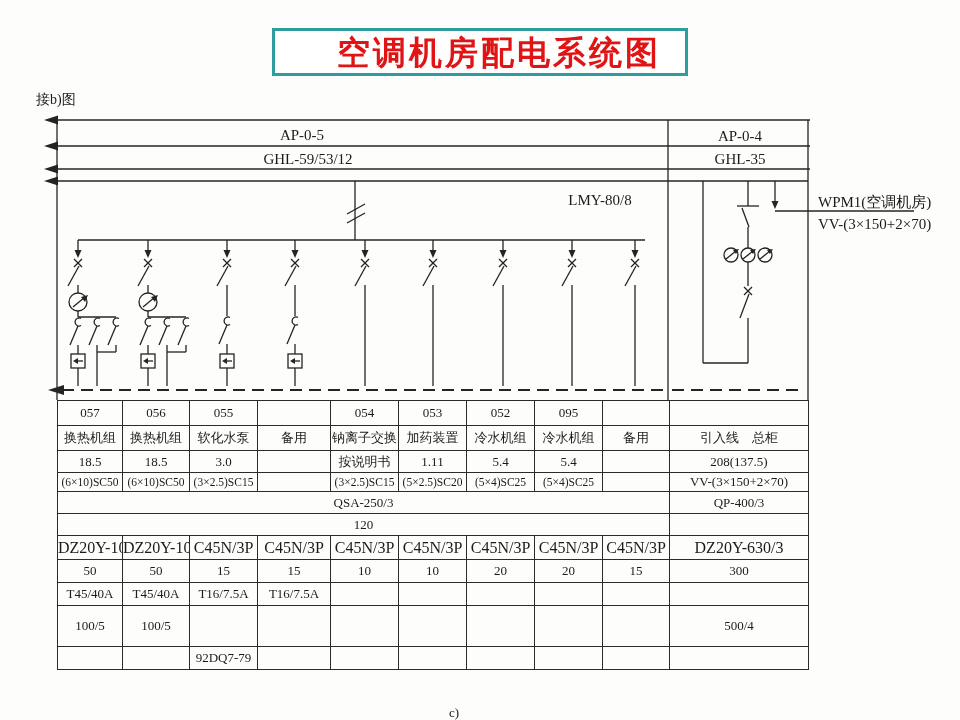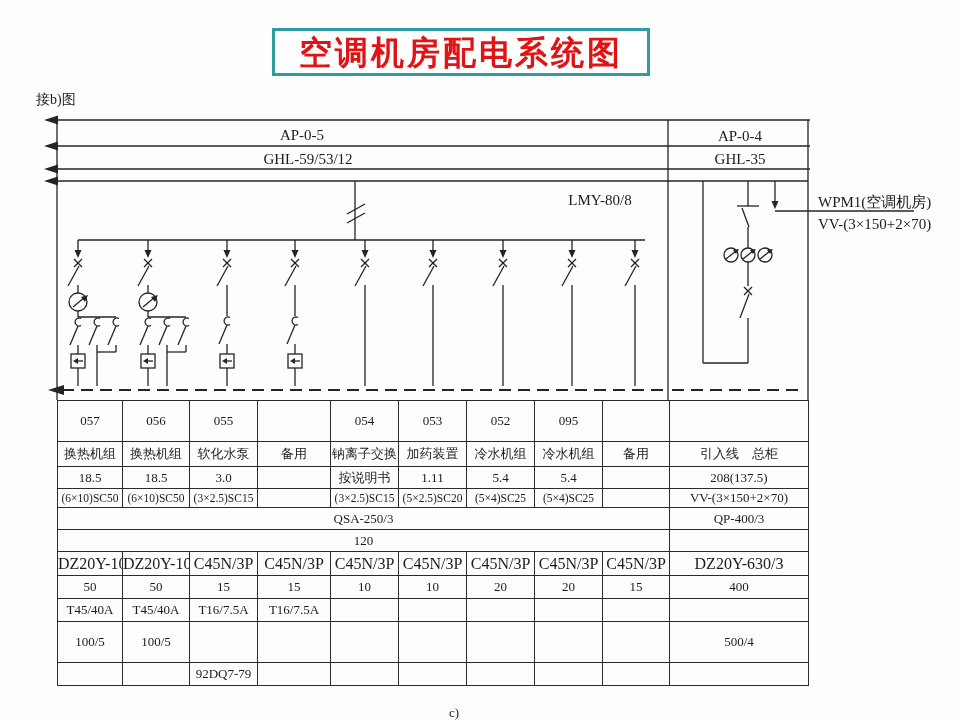--- a/index.html
+++ b/index.html
@@ -1,21 +1,21 @@
 <!DOCTYPE html>
 <html><head>
 <meta charset="utf-8">
 <style>
   html,body{margin:0;padding:0;background:#fff;}
   #page{position:relative;width:960px;height:720px;background:#fdfdfc;overflow:hidden;
         font-family:"Liberation Serif", serif;color:#1b1b1b;}
   #title-box{position:absolute;left:272px;top:28px;width:372px;height:42px;
         border:3px solid #2f9da0;background:#fff;color:#e01414;font-weight:bold;
         font-size:33px;line-height:44px;text-align:center;letter-spacing:3px;
-        font-family:"Liberation Serif", serif;}
+        font-family:"Liberation Serif", serif;padding-left:38px;}
   svg text{font-family:"Liberation Serif", serif;fill:#1b1b1b;}
   .w{stroke:#242424;stroke-width:1.3;fill:none;}
   .b{stroke:#242424;stroke-width:1.7;fill:none;}
   .f{fill:#242424;stroke:none;}
   .dash{stroke:#242424;stroke-width:1.8;fill:none;stroke-dasharray:12 7;}
   #dist-table{position:absolute;left:57px;top:400px;width:751px;border-collapse:collapse;
         table-layout:fixed;font-size:13px;text-align:center;}
   #dist-table td{border:1px solid #2b2b2b;padding:0;overflow:hidden;white-space:nowrap;}
   .small td{font-size:16px;}
   tr.small{font-size:12px;}
@@ -199,21 +199,21 @@
         <col style="width:68px">
       <col style="width:73px">
         <col style="width:68px">
         <col style="width:68px">
       <col style="width:68px">
         <col style="width:68px">
         <col style="width:67px">
       <col style="width:139px">
     </colgroup>
     <tbody>
-        <tr style="height:41px">
+        <tr style="height:25px">
       <td>057</td>
       <td>056</td>
       <td>055</td>
       <td></td>
       <td>054</td>
       <td>053</td>
       <td>052</td>
       <td>095</td>
       <td></td>
       <td></td>
@@ -277,21 +277,21 @@
     <tr style="height:23px">
       <td>50</td>
       <td>50</td>
       <td>15</td>
       <td>15</td>
       <td>10</td>
       <td>10</td>
       <td>20</td>
       <td>20</td>
       <td>15</td>
-      <td>400</td>
+      <td>300</td>
     </tr>
     <tr style="height:23px">
       <td>T45/40A</td>
       <td>T45/40A</td>
       <td>T16/7.5A</td>
       <td>T16/7.5A</td>
       <td></td>
       <td></td>
       <td></td>
       <td></td>

